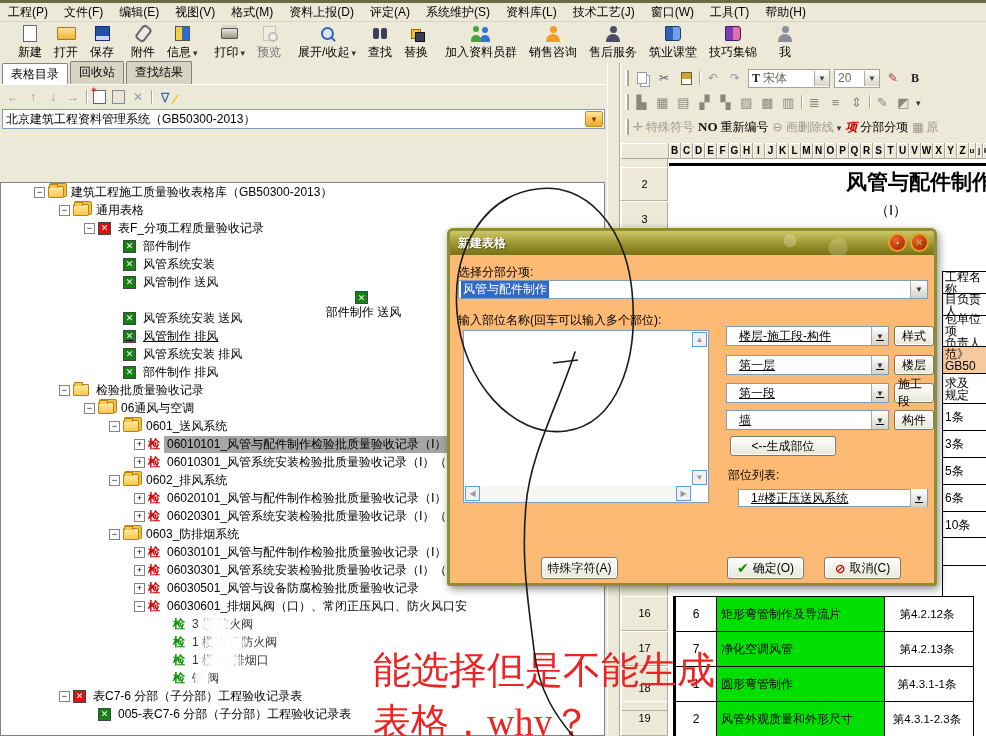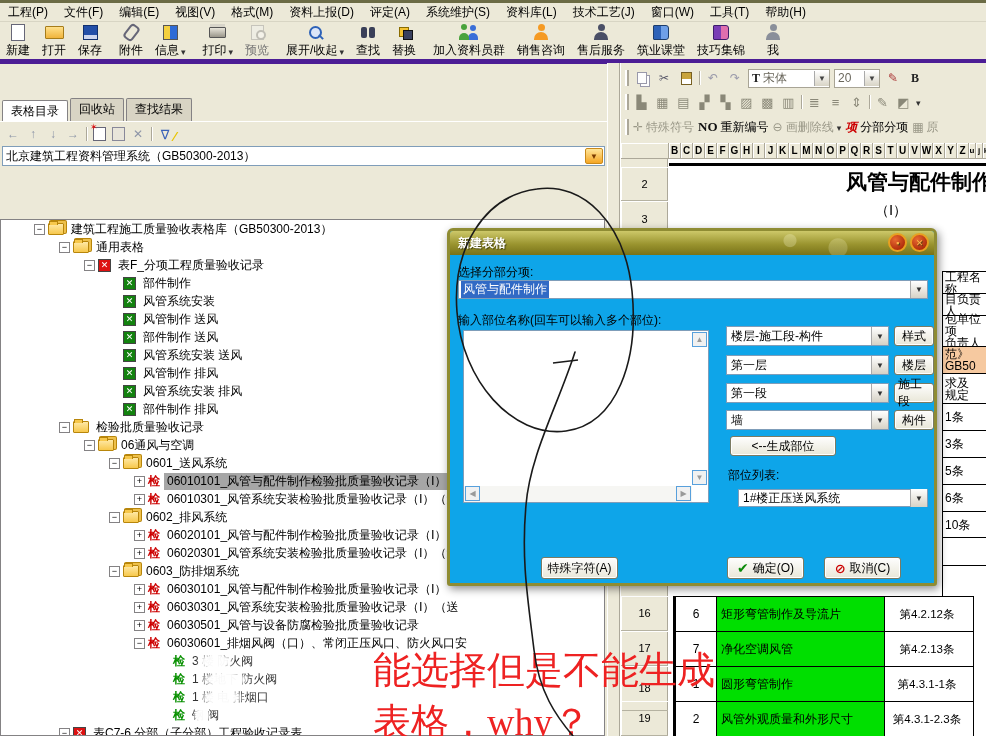--- a/index.html
+++ b/index.html
@@ -5,22 +5,22 @@
 *{margin:0;padding:0;box-sizing:border-box;}
 html,body{width:986px;height:736px;}
 body{position:relative;overflow:hidden;background:#ece9d8;color:#000;
      font-family:"Liberation Sans","DejaVu Sans",sans-serif;font-size:12px;}
 
 
 .topline{position:absolute;top:0;left:0;right:0;height:3px;background:#6b6b45;}
 .menubar{position:absolute;top:3px;left:0;right:0;height:19px;display:flex;align-items:center;
          background:#ece9d8;border-bottom:1px solid #d8d5c4;}
 .menu-item{padding:2px 8px;white-space:nowrap;cursor:default;}
-.toolbar{position:absolute;top:22px;left:0;right:0;height:42px;background:#ece9d8;
-         border-bottom:5px solid #4c1d95;display:flex;align-items:flex-start;overflow:hidden;}
+.toolbar{position:absolute;top:22px;left:12px;right:0;height:42px;background:#ece9d8;
+         border-bottom:1px solid #4c1d95;display:flex;align-items:center;overflow:hidden;}
 .tbtn{display:flex;flex-direction:column;align-items:center;justify-content:center;
       padding:1px 6px;gap:1px;min-width:34px;}
 .tbtn .lbl{font-size:12px;white-space:nowrap;display:flex;align-items:center;gap:2px;}
 .tbtn.disabled{color:#737373;}
 .tbtn.disabled .tic{opacity:.45;filter:grayscale(1);}
 .tsep{width:1px;background:#aca899;margin:4px 2px;box-shadow:1px 0 0 #fff;}
 .dda::after{content:"▾";font-size:9px;color:#333;}
 
 
 .tic{width:22px;height:18px;display:flex;align-items:center;justify-content:center;position:relative;font-size:13px;line-height:1;}
@@ -41,21 +41,21 @@
 .ic-group::before{content:"";position:absolute;top:1px;left:3px;width:6px;height:6px;border-radius:50%;background:#49a33c;box-shadow:9px 1px 0 #3a6fd8;}
 .ic-group::after{content:"";position:absolute;bottom:1px;left:1px;width:10px;height:7px;border-radius:5px 5px 0 0;background:#49a33c;box-shadow:9px 0 0 #3a6fd8;}
 .ic-sales::before,.ic-service::before,.ic-me::before{content:"";position:absolute;top:1px;left:8px;width:7px;height:7px;border-radius:50%;background:#f59a23;}
 .ic-sales::after,.ic-service::after,.ic-me::after{content:"";position:absolute;bottom:1px;left:4px;width:14px;height:8px;border-radius:7px 7px 0 0;background:#f59a23;}
 .ic-service::before,.ic-service::after{background:#4a4f66;}
 .ic-me::before,.ic-me::after{background:#8a8f9a;}
 .ic-classroom::before{content:"";width:14px;height:13px;background:linear-gradient(90deg,#2d62b8 50%,#6fa0e8 50%);border:1px solid #1d3d6b;border-radius:1px 3px 3px 1px;}
 .ic-tips::before{content:"";width:14px;height:13px;background:linear-gradient(90deg,#7a3db5 50%,#e06fae 50%);border:1px solid #3d1d6b;border-radius:1px 3px 3px 1px;}
 
 
-.left-panel{position:absolute;top:63px;left:0;width:607px;bottom:0;background:#ece9d8;margin-top:37px;}
+.left-panel{position:absolute;top:63px;left:0;width:607px;bottom:0;background:#ece9d8;}
 .tabs{display:flex;height:21px;padding-left:2px;align-items:flex-end;}
 .tab{padding:2px 8px 3px;border:1px solid #848284;border-bottom:none;background:#d8d4c4;
      margin-right:2px;border-radius:2px 2px 0 0;white-space:nowrap;}
 .tab.active{background:#fff;height:21px;}
 .tree-toolbar{height:25px;display:flex;align-items:center;gap:6px;padding:2px 6px;border-top:1px solid #fff;}
 .tt-ic{font-size:12px;color:#8e96a8;width:14px;text-align:center;}
 .tt-sep{width:1px;height:14px;background:#aca899;box-shadow:1px 0 0 #fff;}
 .i-docstar{width:13px;height:14px;background:#fff;border:1px solid #667;position:relative;}
 .i-docstar::after{content:"✶";position:absolute;top:-6px;left:-4px;color:#d11;font-size:9px;}
 .i-docgray{width:13px;height:14px;background:#e8e5da;border:1px solid #889;}
@@ -142,21 +142,21 @@
 .frag.orange{background:#f6c9a0;}
 .vline-thick{position:absolute;left:52px;width:3px;top:437px;bottom:0;background:#000;}
 .grow{position:absolute;left:55px;width:297px;height:35px;border-top:1px solid #000;display:flex;}
 .grow .c-num{width:41px;border-right:1px solid #000;display:flex;align-items:center;justify-content:center;background:#fff;}
 .grow .c-name{width:168px;border-right:1px solid #000;display:flex;align-items:center;padding-left:4px;background:#00df00;}
 .grow .c-ref{width:84px;display:flex;align-items:center;justify-content:center;background:#fff;font-size:11.5px;white-space:nowrap;}
 .fragrail{position:absolute;left:352px;width:14px;top:437px;bottom:0;background:#fff;border-left:1px solid #000;}
 
 
 .dialog{position:absolute;left:447px;top:228px;width:490px;height:358px;z-index:50;
-  background:#0ea5e9;border:3px solid #8f8c33;border-radius:6px 6px 3px 3px;
+  background:#fdba74;border:3px solid #8f8c33;border-radius:6px 6px 3px 3px;
   box-shadow:2px 3px 9px rgba(0,0,0,.45);}
 .dlg-title{height:24px;background:linear-gradient(180deg,#cdc869 0%,#9a942f 55%,#787218 100%);
   border-radius:3px 3px 0 0;display:flex;align-items:center;padding:0 8px;color:#fff;
   font-weight:bold;font-size:12px;text-shadow:1px 1px 1px #44420e;position:relative;}
 .dlg-title::after{content:"";position:absolute;right:60px;top:0;bottom:0;width:120px;
   background:radial-gradient(circle at 30% 40%,rgba(255,255,220,.25) 0 6px,transparent 7px),
              radial-gradient(circle at 70% 70%,rgba(255,255,220,.2) 0 9px,transparent 10px);}
 .dlg-btn{position:absolute;top:2px;width:19px;height:19px;border-radius:50%;
   border:2px solid #e8a020;background:radial-gradient(circle at 35% 30%,#e86a30,#9c1600);
   color:#ffb74a;display:flex;align-items:center;justify-content:center;font-size:9px;font-weight:bold;z-index:2;}
@@ -168,21 +168,21 @@
 .bigcombo{position:absolute;left:8px;top:49px;width:470px;height:19px;border:1px solid #7f9db9;
   background:#fff;display:flex;align-items:center;}
 .bigcombo .sel{background:#316ac5;color:#fff;padding:0 2px;margin-left:2px;}
 .bigcombo .car{margin-left:auto;width:17px;height:17px;background:linear-gradient(#fff,#d6d2c6);
   border-left:1px solid #aaa;display:flex;align-items:center;justify-content:center;font-size:8px;color:#333;}
 .listbox{position:absolute;left:13px;top:99px;width:246px;height:173px;border:1px solid #7f9db9;background:#fff;}
 .sarr{position:absolute;width:15px;height:15px;border:1px solid #58a0dc;background:#f1f1f1;
   color:#9a9a9a;font-size:8px;display:flex;align-items:center;justify-content:center;}
 .hstrip{position:absolute;left:0;right:16px;bottom:0;height:16px;background:#f6f6f3;}
 .dcombo{position:absolute;left:276px;width:163px;height:20px;border:1px solid #7f9db9;background:#fff;
-  display:flex;align-items:center;padding-left:4px;font-size:12px;}
+  display:flex;align-items:center;padding-left:12px;font-size:12px;text-decoration:underline;}
 .dcombo .car{margin-left:auto;width:17px;height:18px;background:linear-gradient(#fff,#d6d2c6);
   border-left:1px solid #aaa;display:flex;align-items:center;justify-content:center;font-size:8px;color:#333;}
 .xbtn{border:1px solid #7b7b63;border-radius:3px;background:linear-gradient(#fefefe,#e9e7d8);
   box-shadow:inset 0 0 0 1px #fff;display:flex;align-items:center;justify-content:center;
   font-size:12px;position:absolute;height:20px;}
 .genbtn{left:280px;top:205px;width:106px;}
 .partslbl{left:278px;top:236px;}
 .partscombo{left:288px;top:258px;width:190px;height:18px;}
 .fbtn{top:326px;height:22px;gap:4px;}
 .fb-special{left:91px;width:77px;}
@@ -330,29 +330,29 @@
         <span class="lab">部件制作</span>
       </div>
       <div class="titem" style="padding-left: 122px;">
         <span class="i-table green"></span>
         <span class="lab">风管系统安装</span>
       </div>
       <div class="titem" style="padding-left: 122px;">
         <span class="i-table green"></span>
         <span class="lab">风管制作 送风</span>
       </div>
+      <div class="titem" style="padding-left: 122px; flex-direction: column;">
+        <span class="i-table green"></span>
+        <span class="lab">部件制作 送风</span>
+      </div>
       <div class="titem" style="padding-left: 122px;">
         <span class="i-table green"></span>
-        <span class="lab">部件制作 送风</span>
-      </div>
-      <div class="titem" style="padding-left: 122px;">
-        <span class="i-table green"></span>
         <span class="lab">风管系统安装 送风</span>
       </div>
-      <div class="titem" style="padding-left: 122px;">
+      <div class="titem" style="padding-left: 122px; text-decoration: underline;">
         <span class="i-table green"></span>
         <span class="lab">风管制作 排风</span>
       </div>
       <div class="titem" style="padding-left: 122px;">
         <span class="i-table green"></span>
         <span class="lab">风管系统安装 排风</span>
       </div>
       <div class="titem" style="padding-left: 122px;">
         <span class="i-table green"></span>
         <span class="lab">部件制作 排风</span>

